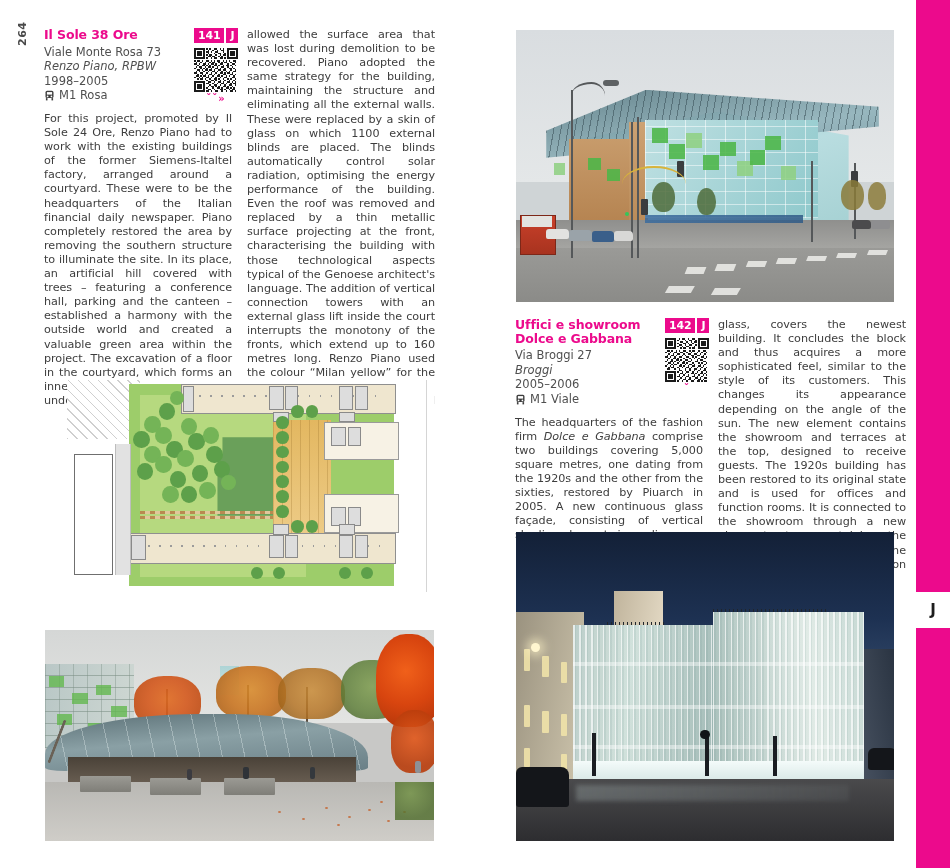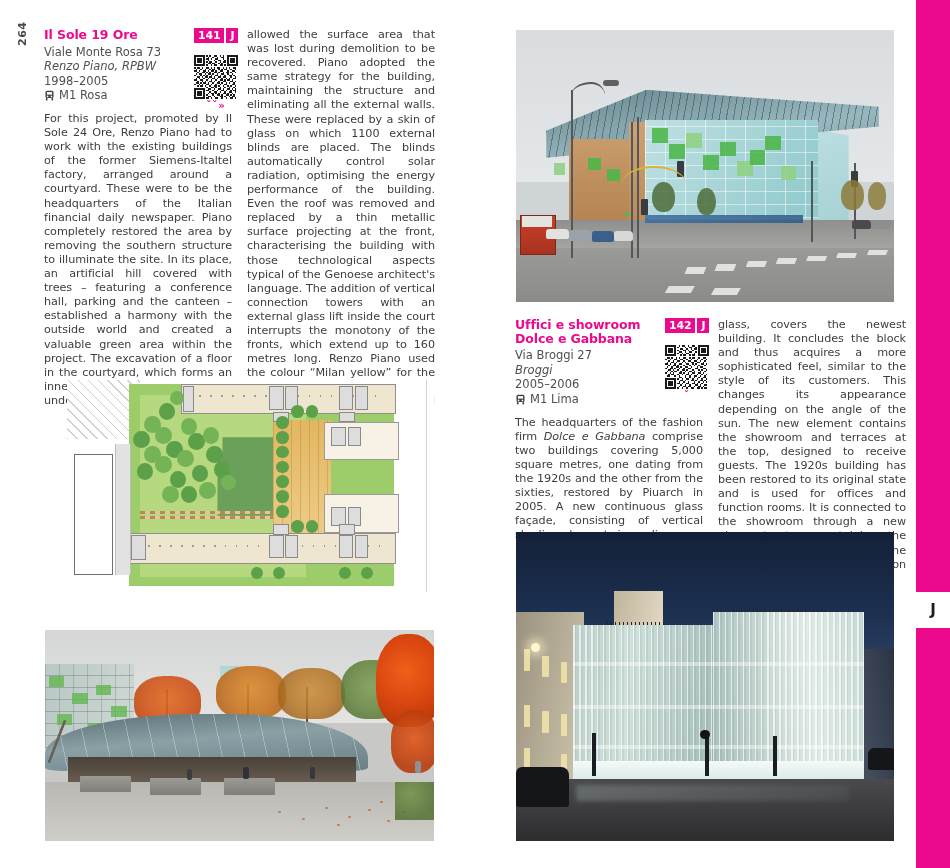--- a/index.html
+++ b/index.html
@@ -116,21 +116,21 @@
     right: -24px;
     top: 0;
     width: 62px;
     text-align: left;
   }
   .badge {
     display: flex;
     align-items: stretch;
     height: 15px;
     width: 48px;
-    margin-bottom: 12px;
+    margin-bottom: 5px;
   }
   .badge-num {
     background: #ec0a8c;
     color: #ffffff;
     font-size: 11px;
     font-weight: 700;
     line-height: 15px;
     padding: 0 4px 0 4px;
     letter-spacing: -0.2px;
   }
@@ -428,21 +428,21 @@
   <div class="thumb-tab">
     <div class="thumb-band-top"></div>
     <div class="thumb-letter">J</div>
     <div class="thumb-band-bot"></div>
 
   </div>
 
   <div class="col col-1">
 
     <div class="entry-head">
-      <div class="entry-title">Il Sole 19 Ore</div>
+      <div class="entry-title">Il Sole 38 Ore</div>
       <div class="entry-line">Viale Monte Rosa 73</div>
       <div class="entry-line entry-arch">Renzo Piano, RPBW</div>
       <div class="entry-line">1998–2005</div>
       <div class="entry-metro">
         <span class="metro-icon">
           <svg width="11" height="11" viewBox="0 0 11 11">
             <rect x="1.5" y="0.8" width="8" height="7.2" rx="1.6" fill="#3d3d3d"></rect>
             <rect x="2.9" y="2.1" width="5.2" height="2.5" fill="#ffffff"></rect>
             <circle cx="3.6" cy="6.4" r="0.85" fill="#ffffff"></circle>
             <circle cx="7.4" cy="6.4" r="0.85" fill="#ffffff"></circle>
@@ -716,21 +716,21 @@
         <span class="metro-icon">
           <svg width="11" height="11" viewBox="0 0 11 11">
             <rect x="1.5" y="0.8" width="8" height="7.2" rx="1.6" fill="#3d3d3d"></rect>
             <rect x="2.9" y="2.1" width="5.2" height="2.5" fill="#ffffff"></rect>
             <circle cx="3.6" cy="6.4" r="0.85" fill="#ffffff"></circle>
             <circle cx="7.4" cy="6.4" r="0.85" fill="#ffffff"></circle>
             <rect x="1.9" y="8.1" width="1.6" height="2.3" fill="#3d3d3d"></rect>
             <rect x="7.5" y="8.1" width="1.6" height="2.3" fill="#3d3d3d"></rect>
           </svg>
         </span>
-        <span>M1 Lima</span>
+        <span>M1 Viale</span>
       </div>
 
       <div class="badge-wrap">
         <div class="badge">
           <span class="badge-num">142</span>
           <span class="badge-sep"></span>
           <span class="badge-letter">J</span>
         </div>
         <svg class="qr" viewBox="0 0 29 29" shape-rendering="crispEdges">
           <rect width="29" height="29" fill="#ffffff"></rect>

